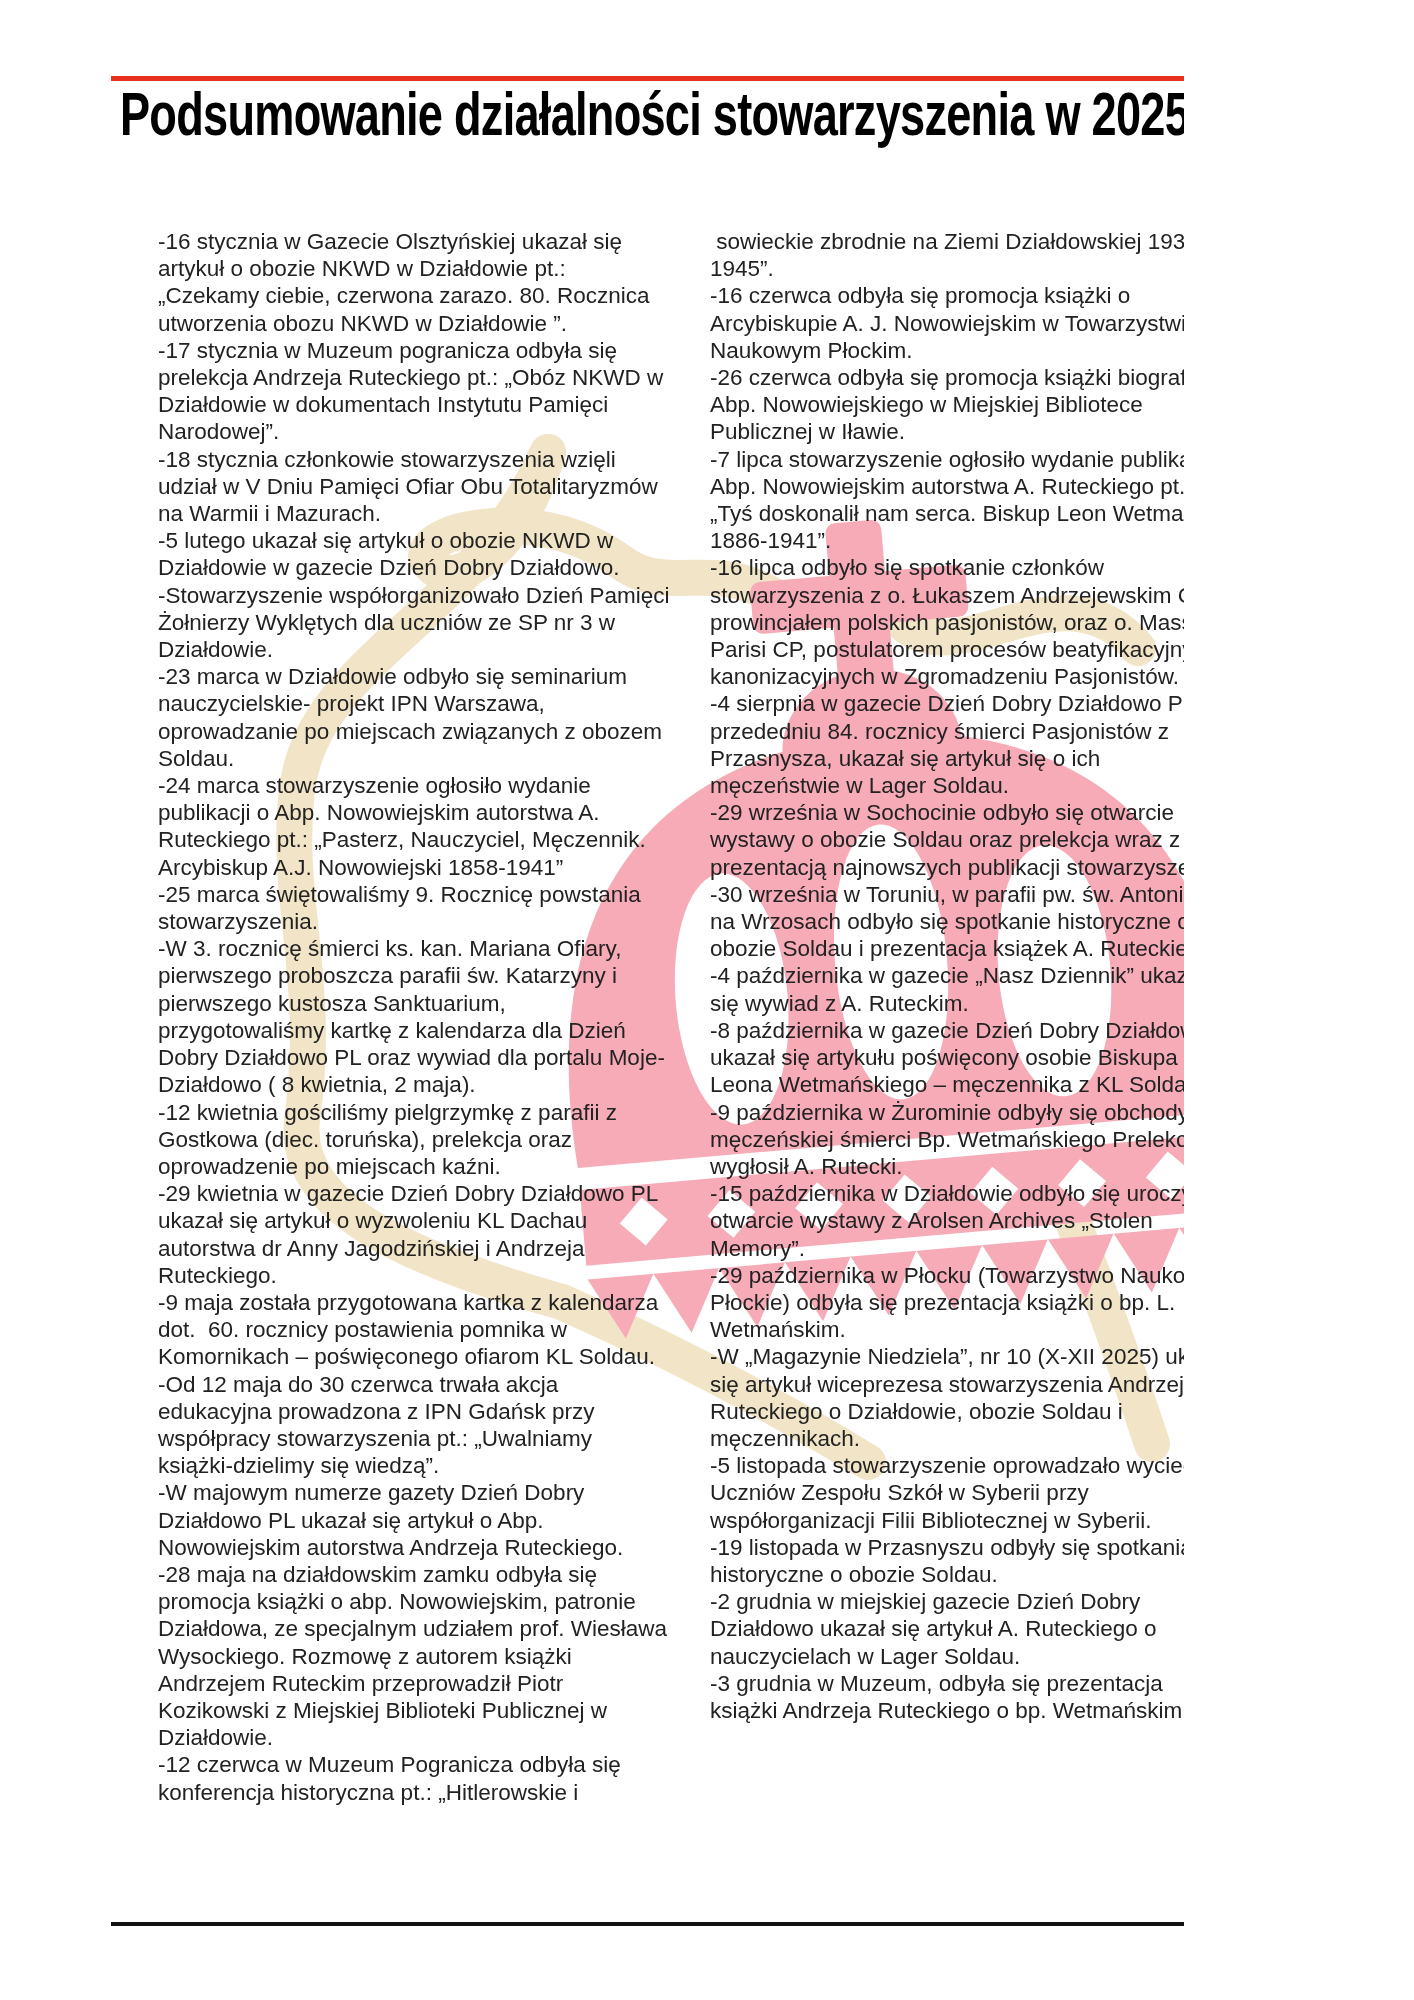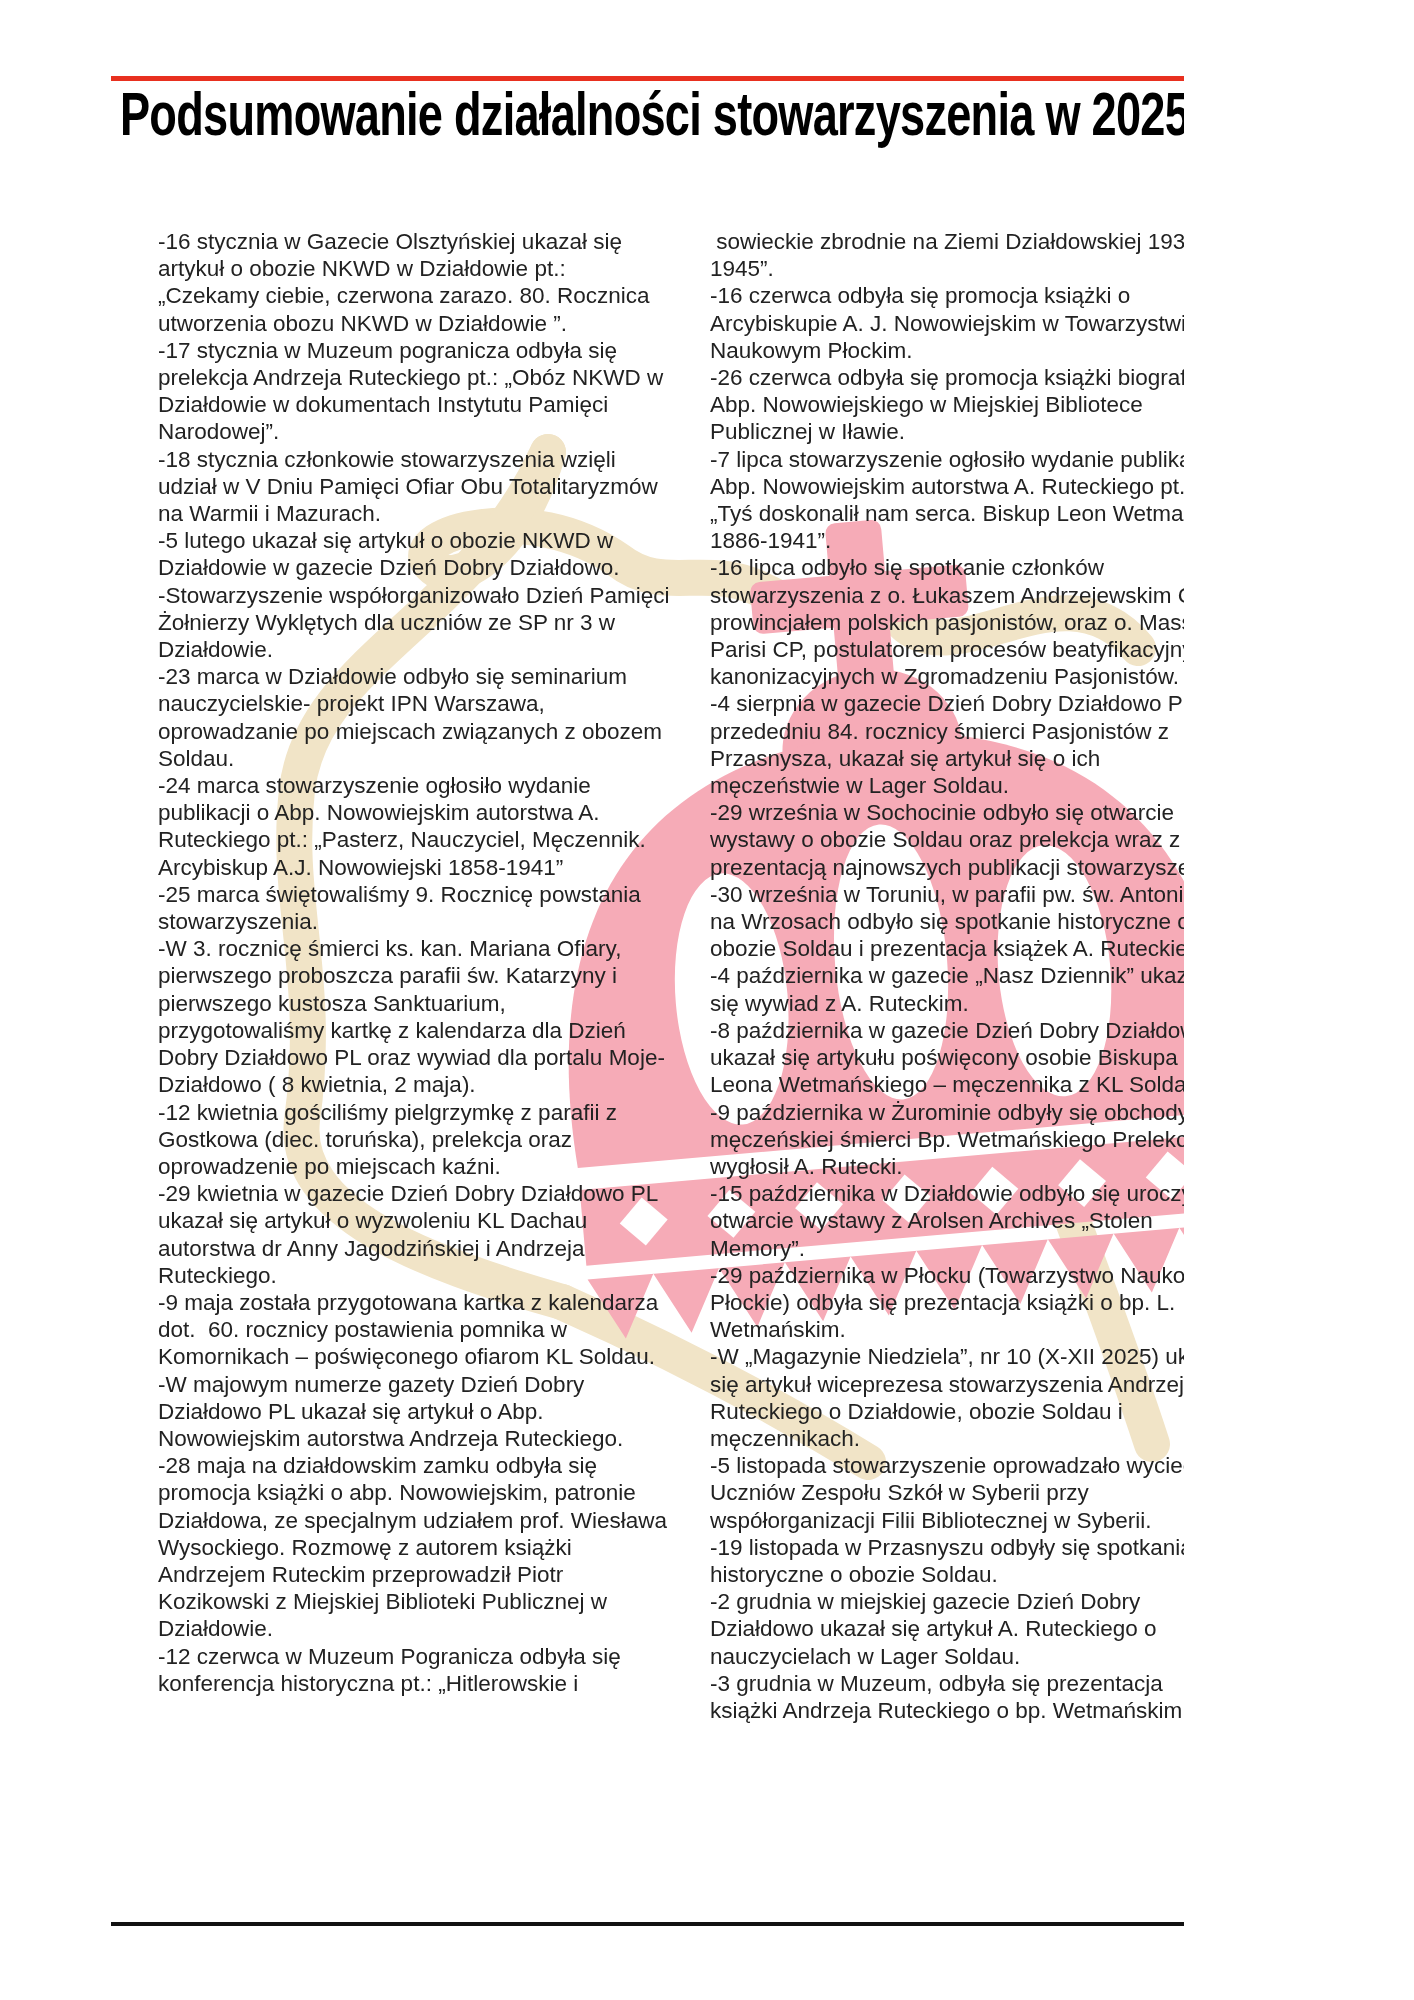--- a/index.html
+++ b/index.html
@@ -92,20 +92,21 @@
         <p class="entry">-18 stycznia członkowie stowarzyszenia wzięli udział w V Dniu Pamięci Ofiar Obu Totalitaryzmów na Warmii i Mazurach.</p>
         <p class="entry">-5 lutego ukazał się artykuł o obozie NKWD w Działdowie w gazecie Dzień Dobry Działdowo.</p>
         <p class="entry">-Stowarzyszenie współorganizowało Dzień Pamięci Żołnierzy Wyklętych dla uczniów ze SP nr 3 w Działdowie.</p>
         <p class="entry">-23 marca w Działdowie odbyło się seminarium nauczycielskie- projekt IPN Warszawa, oprowadzanie po miejscach związanych z obozem Soldau.</p>
         <p class="entry">-24 marca stowarzyszenie ogłosiło wydanie publikacji o Abp. Nowowiejskim autorstwa A. Ruteckiego pt.: „Pasterz, Nauczyciel, Męczennik. Arcybiskup A.J. Nowowiejski 1858-1941”</p>
         <p class="entry">-25 marca świętowaliśmy 9. Rocznicę powstania stowarzyszenia.</p>
         <p class="entry">-W 3. rocznicę śmierci ks. kan. Mariana Ofiary, pierwszego proboszcza parafii św. Katarzyny i pierwszego kustosza Sanktuarium, przygotowaliśmy kartkę z kalendarza dla Dzień Dobry Działdowo PL oraz wywiad dla portalu Moje-Działdowo ( 8 kwietnia, 2 maja).</p>
         <p class="entry">-12 kwietnia gościliśmy pielgrzymkę z parafii z Gostkowa (diec. toruńska), prelekcja oraz oprowadzenie po miejscach kaźni.</p>
         <p class="entry">-29 kwietnia w gazecie Dzień Dobry Działdowo PL ukazał się artykuł o wyzwoleniu KL Dachau autorstwa dr Anny Jagodzińskiej i Andrzeja Ruteckiego.</p>
         <p class="entry">-9 maja została przygotowana kartka z kalendarza dot.  60. rocznicy postawienia pomnika w Komornikach – poświęconego ofiarom KL Soldau.</p>
+        <p class="entry">-Od 12 maja do 30 czerwca trwała akcja edukacyjna prowadzona z IPN Gdańsk przy współpracy stowarzyszenia pt.: „Uwalniamy książki-dzielimy się wiedzą”.</p>
         <p class="entry">-W majowym numerze gazety Dzień Dobry Działdowo PL ukazał się artykuł o Abp. Nowowiejskim autorstwa Andrzeja Ruteckiego.</p>
         <p class="entry">-28 maja na działdowskim zamku odbyła się promocja książki o abp. Nowowiejskim, patronie Działdowa, ze specjalnym udziałem prof. Wiesława Wysockiego. Rozmowę z autorem książki Andrzejem Ruteckim przeprowadził Piotr Kozikowski z Miejskiej Biblioteki Publicznej w Działdowie.</p>
         <p class="entry">-12 czerwca w Muzeum Pogranicza odbyła się konferencja historyczna pt.: „Hitlerowskie i</p>
       </div>
     <div class="col col-right">
         <p class="entry"> sowieckie zbrodnie na Ziemi Działdowskiej 1935-1945”.</p>
         <p class="entry">-16 czerwca odbyła się promocja książki o Arcybiskupie A. J. Nowowiejskim w Towarzystwie Naukowym Płockim.</p>
         <p class="entry">-26 czerwca odbyła się promocja książki biografii Abp. Nowowiejskiego w Miejskiej Bibliotece Publicznej w Iławie.</p>
         <p class="entry">-7 lipca stowarzyszenie ogłosiło wydanie publikacji o Abp. Nowowiejskim autorstwa A. Ruteckiego pt.: „Tyś doskonalił nam serca. Biskup Leon Wetmański 1886-1941”.</p>
         <p class="entry">-16 lipca odbyło się spotkanie członków stowarzyszenia z o. Łukaszem Andrzejewskim CP, prowincjałem polskich pasjonistów, oraz o. Massimo Parisi CP, postulatorem procesów beatyfikacyjnych i kanonizacyjnych w Zgromadzeniu Pasjonistów.</p>

